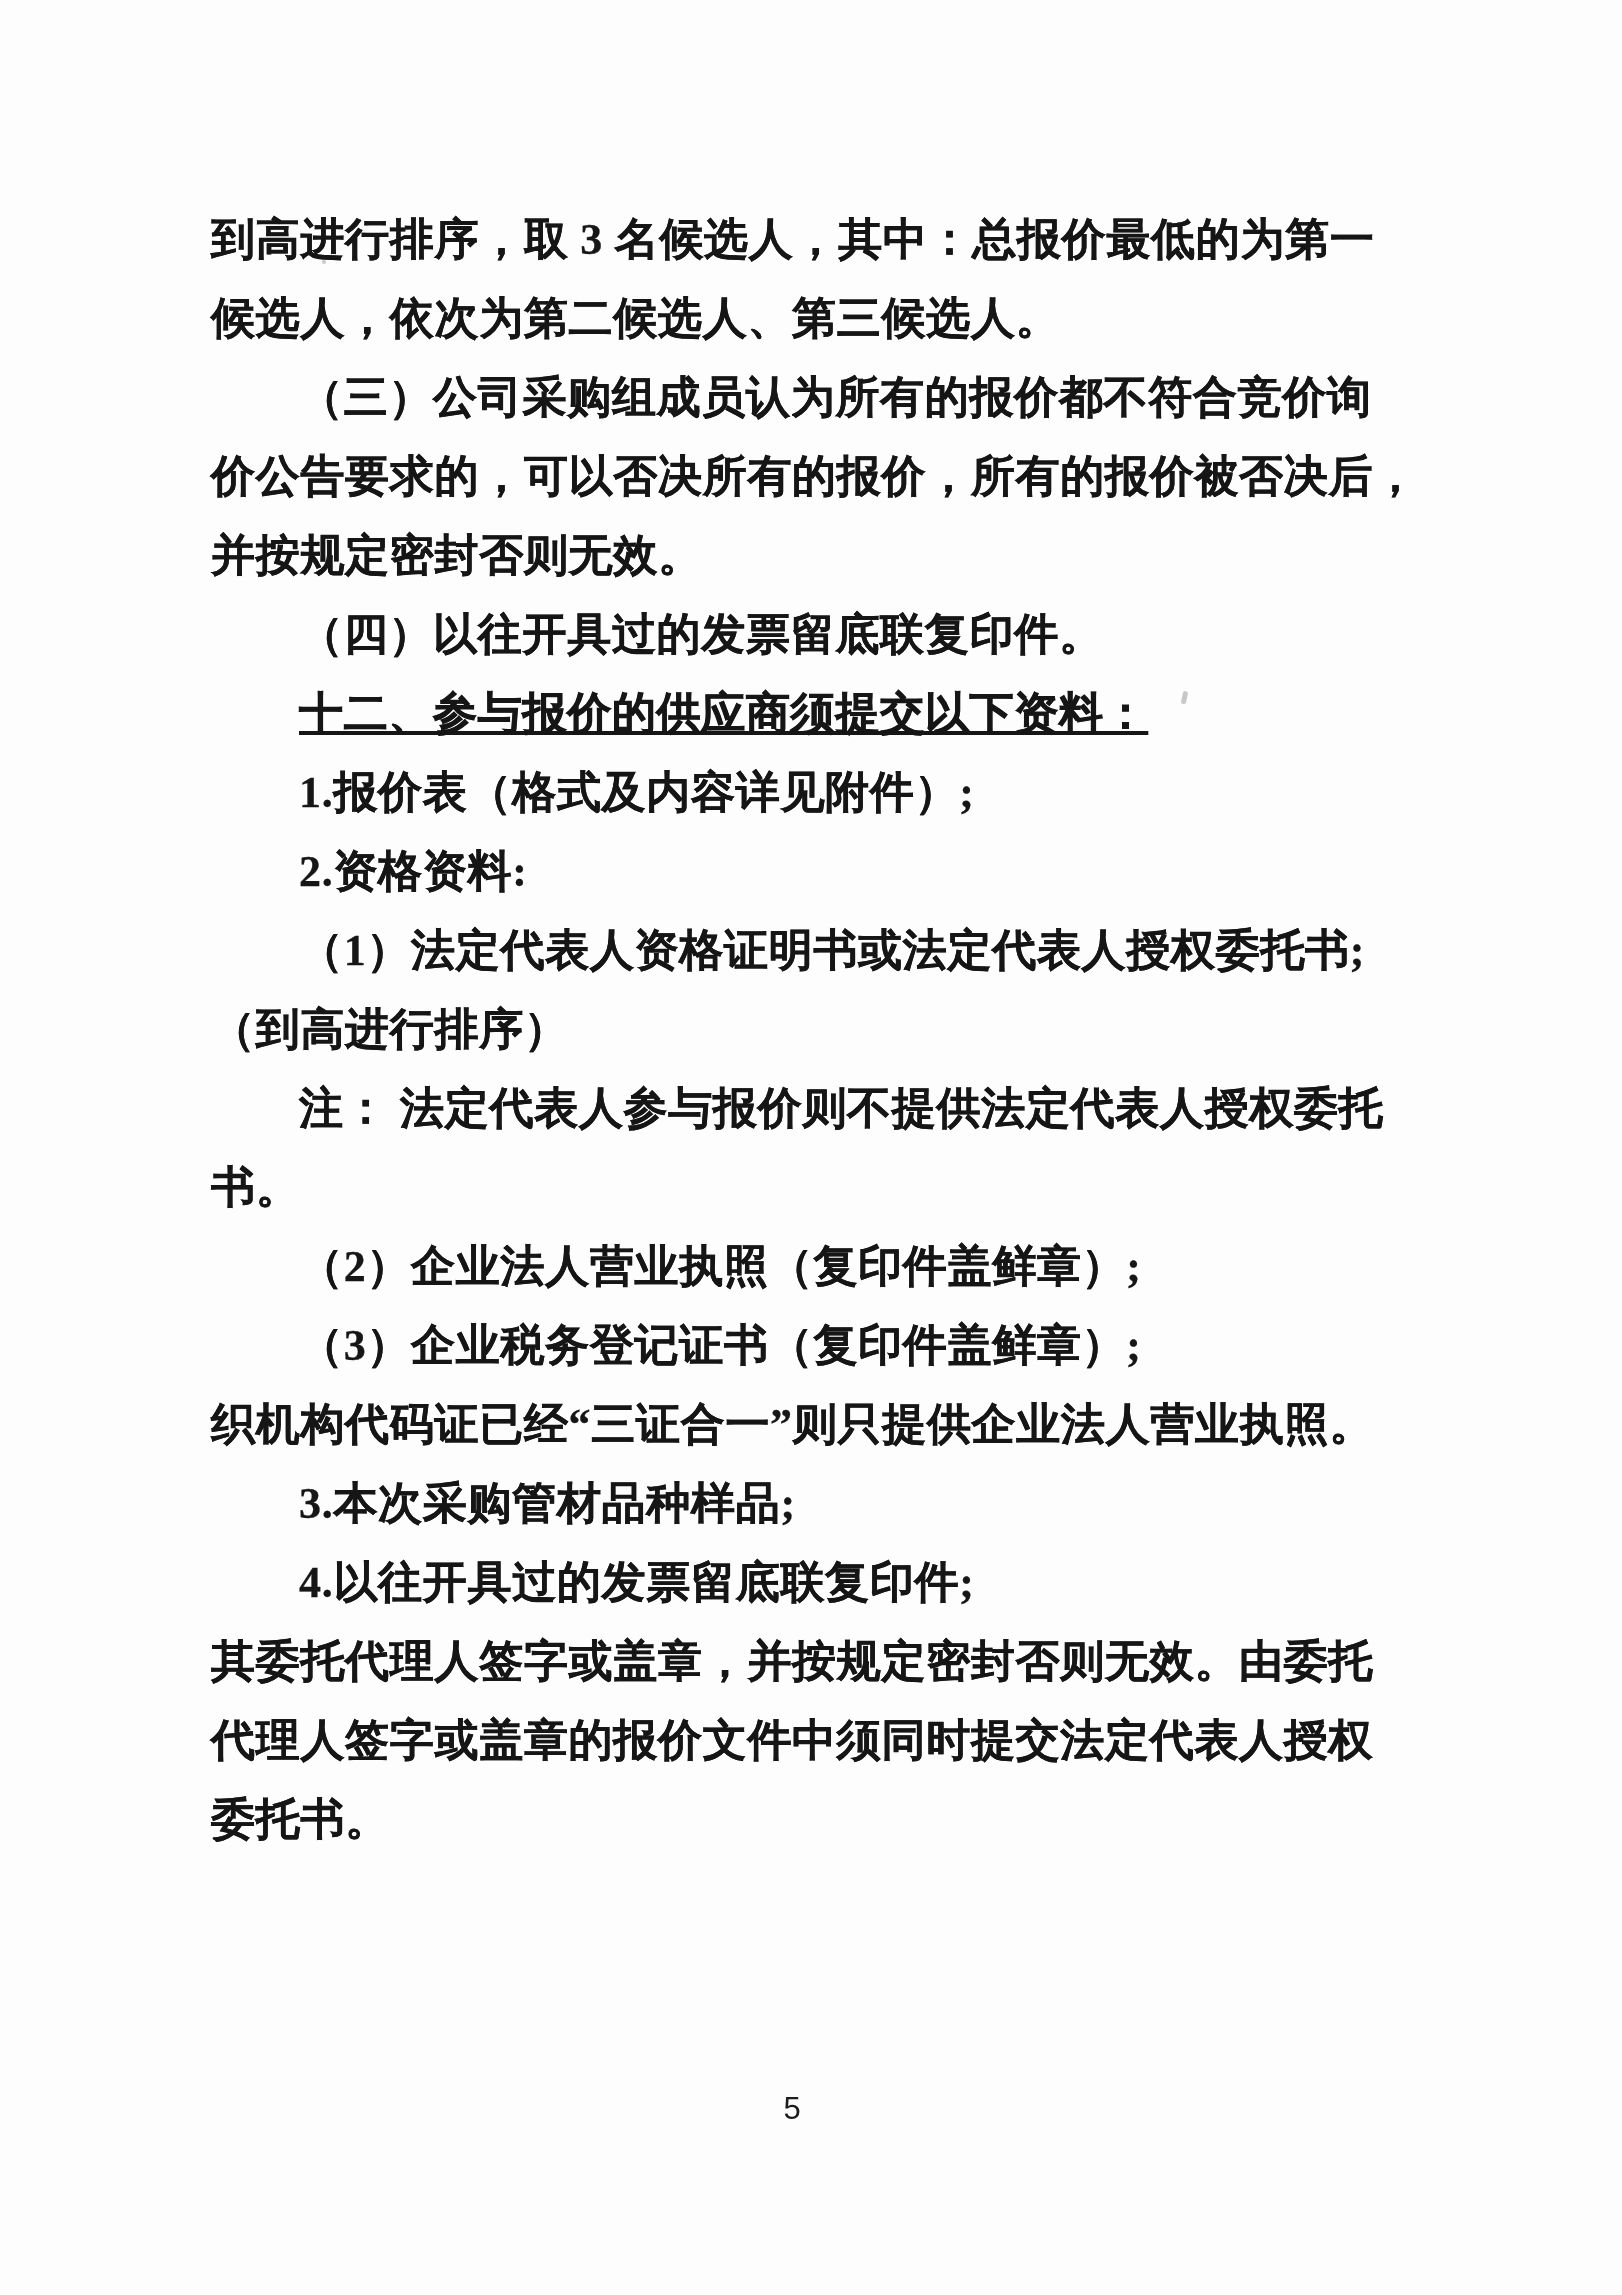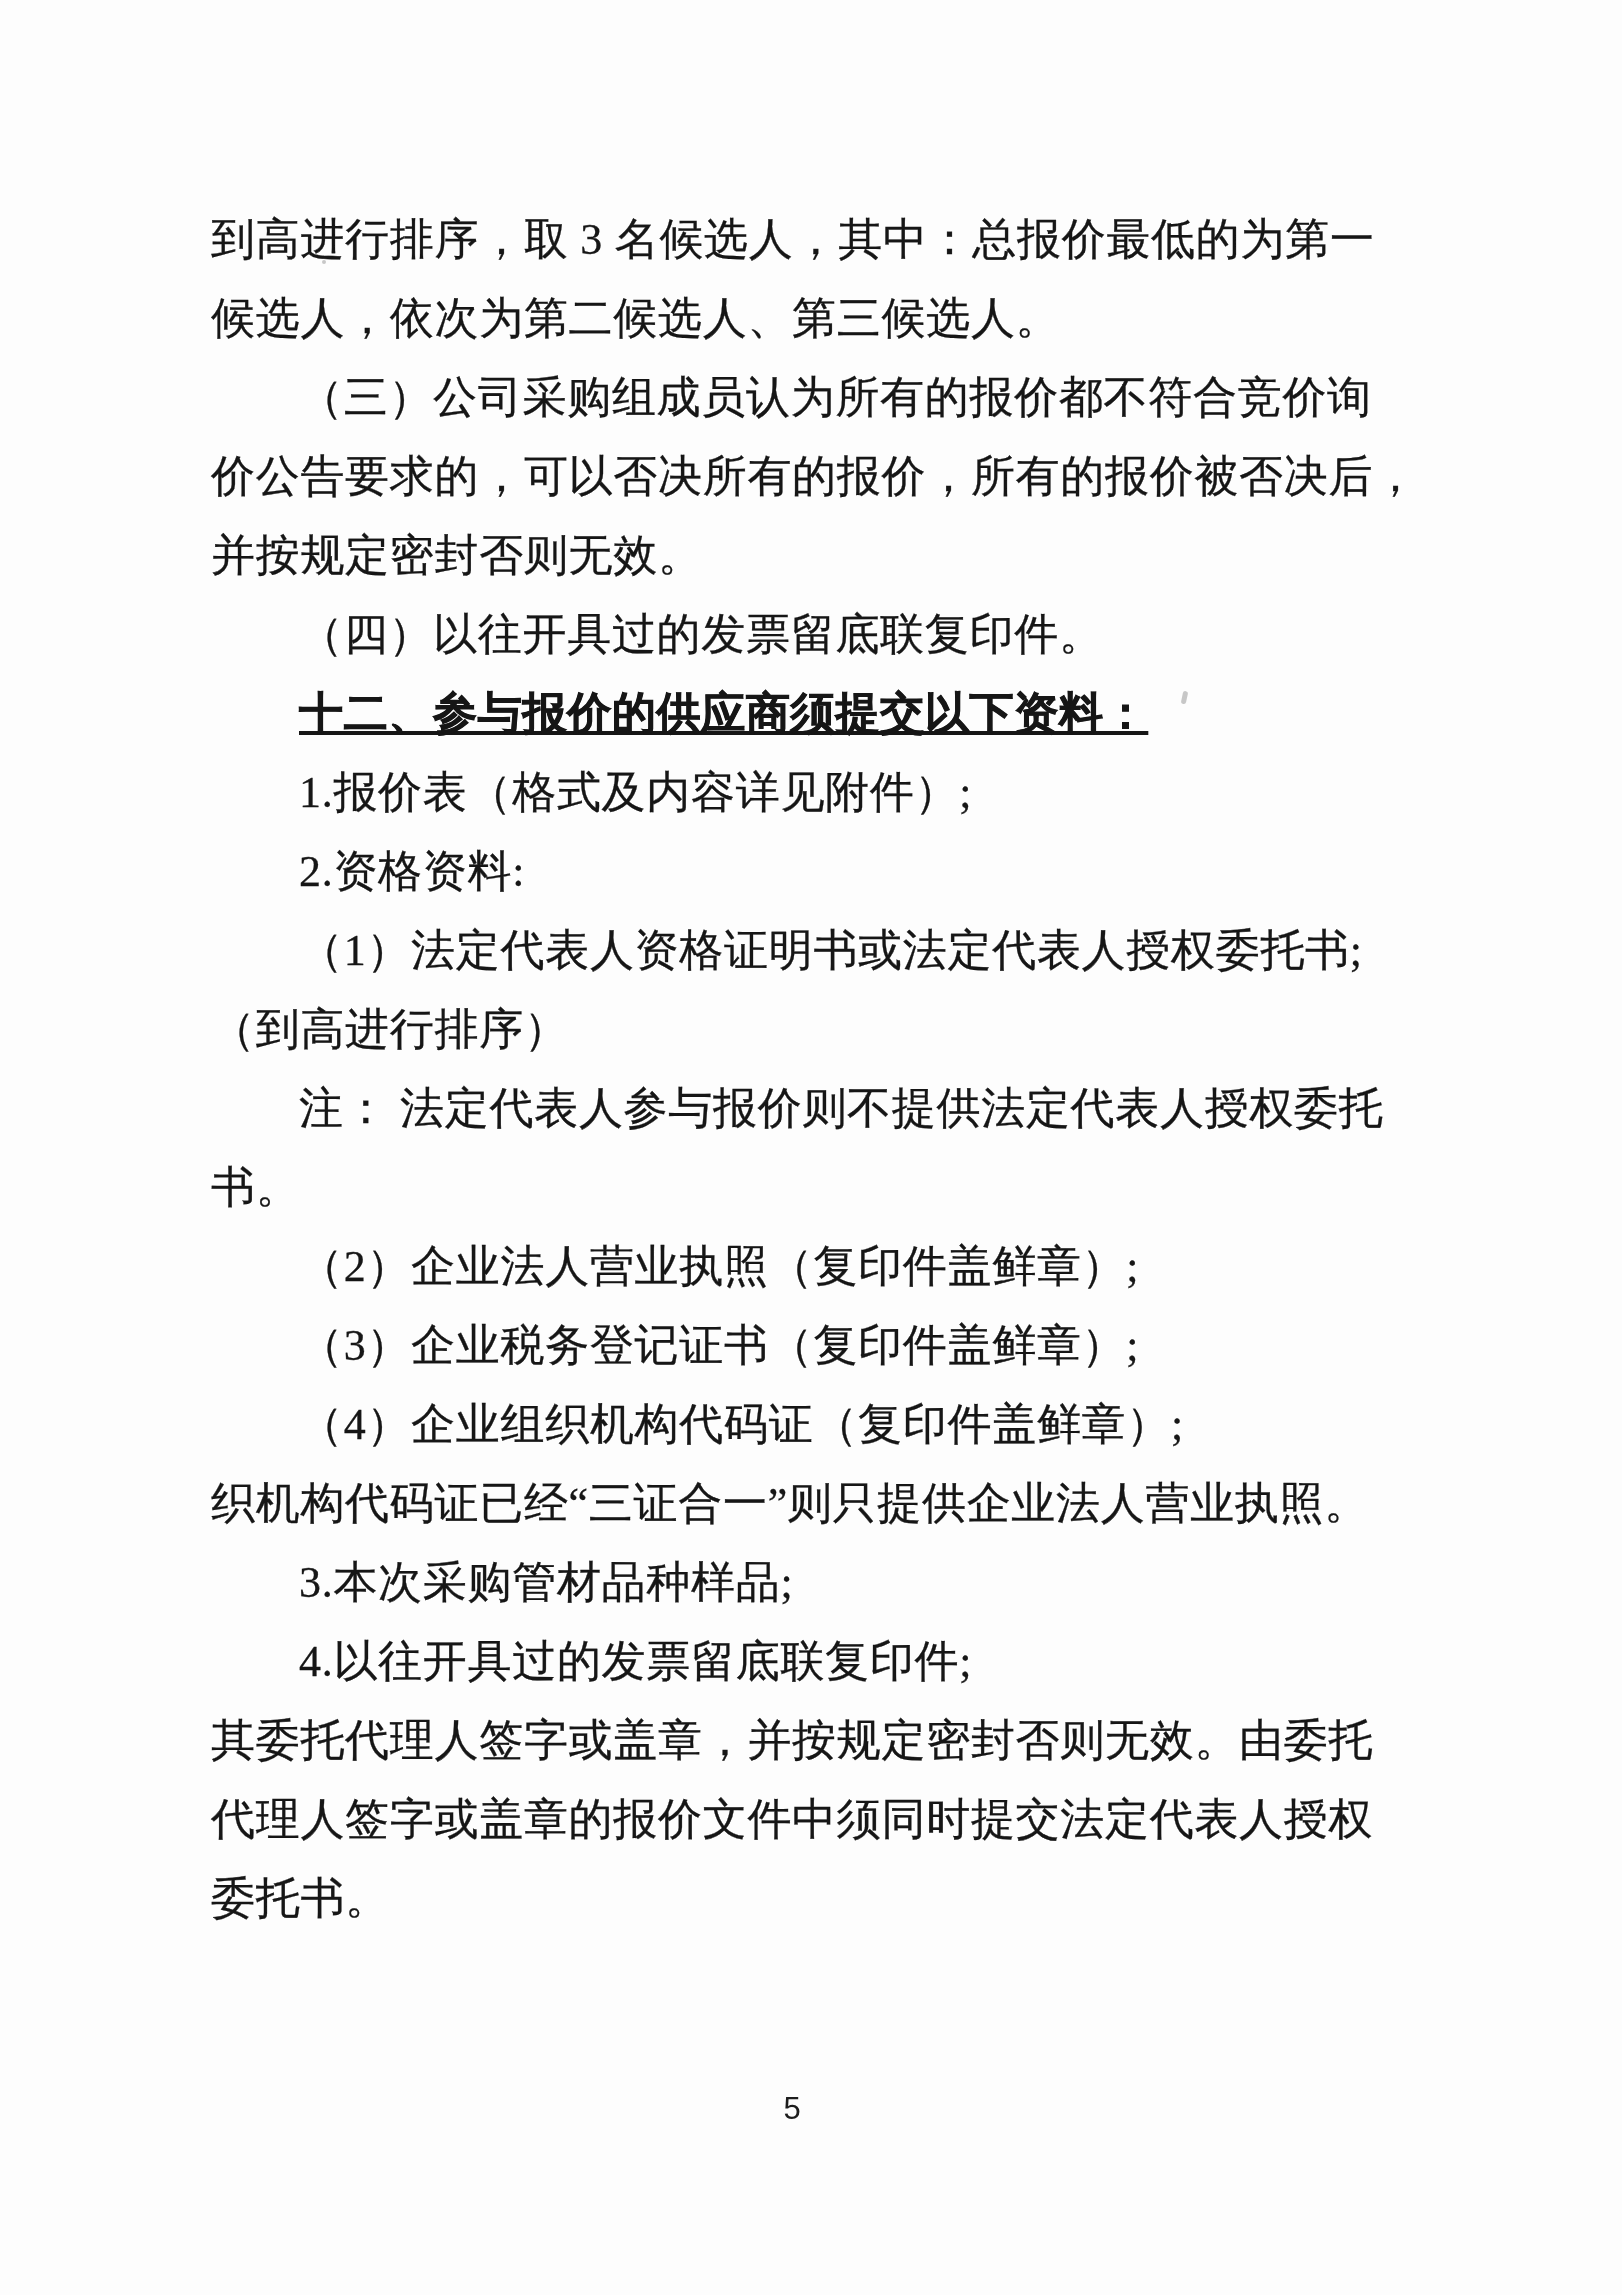--- a/index.html
+++ b/index.html
@@ -31,20 +31,21 @@
     top: 200px;
     width: 1188px;
   }
   .tline {
     height: 79px;
     line-height: 79px;
     font-size: 44px;
     color: var(--ink);
     white-space: nowrap;
     letter-spacing: 0.7px;
+    font-weight: bold;
     
     -webkit-text-stroke: 0.3px var(--ink);
   }
   .tline.indent {
     text-indent: 2em;
   }
   .tline.bold {
     font-weight: bold;
     text-decoration: underline;
     -webkit-text-stroke: 0.7px var(--ink);
@@ -96,21 +97,20 @@
     <div class="tline indent">（四）以往开具过的发票留底联复印件。</div>
     <div class="tline indent bold">十二、参与报价的供应商须提交以下资料：</div>
     <div class="tline indent">1.报价表（格式及内容详见附件）;</div>
     <div class="tline indent">2.资格资料:</div>
     <div class="tline indent">（1）法定代表人资格证明书或法定代表人授权委托书;</div>
     <div class="tline">（到高进行排序）</div>
     <div class="tline indent">注： 法定代表人参与报价则不提供法定代表人授权委托</div>
     <div class="tline">书。</div>
     <div class="tline indent">（2）企业法人营业执照（复印件盖鲜章）;</div>
     <div class="tline indent">（3）企业税务登记证书（复印件盖鲜章）;</div>
-    <div class="tline indent">（4）企业组织机构代码证（复印件盖鲜章）;</div>
     <div class="tline">织机构代码证已经“三证合一”则只提供企业法人营业执照。</div>
     <div class="tline indent">3.本次采购管材品种样品;</div>
     <div class="tline indent">4.以往开具过的发票留底联复印件;</div>
     <div class="tline">其委托代理人签字或盖章，并按规定密封否则无效。由委托</div>
     <div class="tline">代理人签字或盖章的报价文件中须同时提交法定代表人授权</div>
     <div class="tline">委托书。</div>
   </div>
 
   <div class="page-number">5</div>
 

